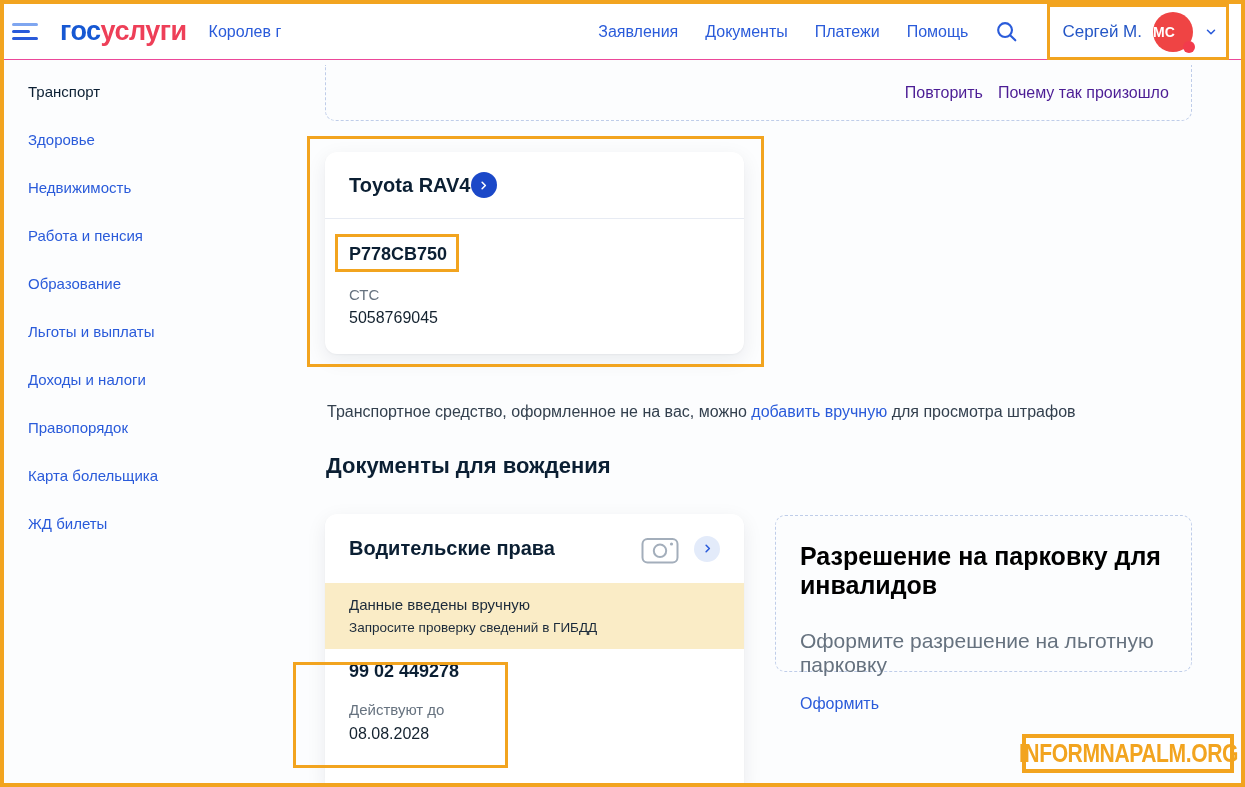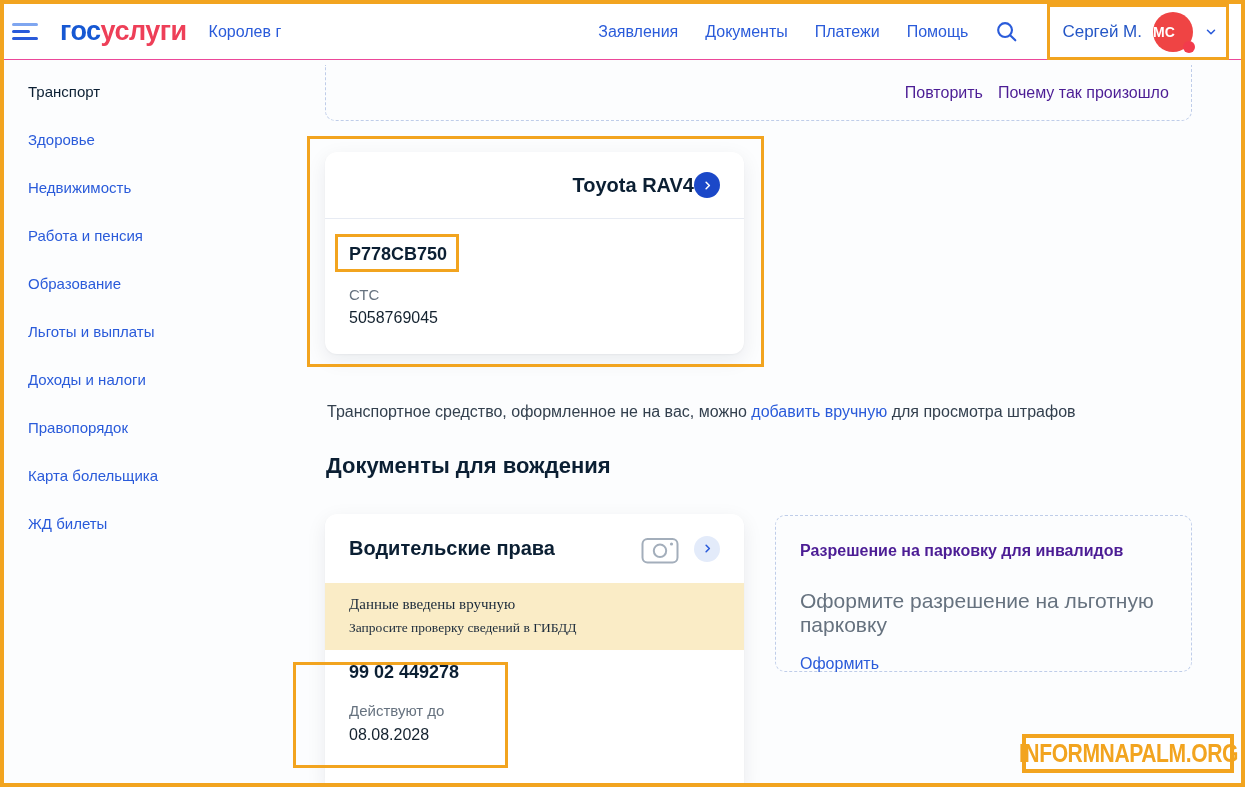--- a/index.html
+++ b/index.html
@@ -48,53 +48,53 @@
   }
   .status-msg { font-size:16px; color:#1B2A3A; }
   .status-links { margin-left:auto; display:flex; gap:15px; }
   .blue-link { font-size:16px; color:#4c1d95; cursor:pointer; white-space:nowrap; }
 
   .card {
     background:#fff; border-radius:12px;
     box-shadow:0 6px 20px rgba(11,31,51,0.08), 0 1px 2px rgba(11,31,51,0.04);
   }
   .vehicle-card { position:absolute; left:321px; top:148px; width:419px; height:202px; }
-  .card-head { display:flex; align-items:center; justify-content:flex-end; padding:20px 24px; }
+  .card-head { display:flex; align-items:center; justify-content:flex-start; padding:20px 24px; }
   .card-title { font-size:20px; font-weight:bold; color:#0B1F33; }
   .divider { height:1px; background:#E7EBF3; }
   .circle-btn { width:26px; height:26px; border-radius:50%; background:#1B48C8;
     display:flex; align-items:center; justify-content:center; cursor:pointer; flex:none; }
   .circle-btn.light { background:#E3EBFA; }
   .vehicle-body { padding:20px 24px; }
   .plate { font-size:18px; font-weight:bold; margin-top:5px; }
   .doc-label { margin-top:21px; font-size:15px; color:#66727F; }
   .doc-number { margin-top:6px; font-size:16px; color:#14222F; }
 
   .note { position:absolute; left:323px; top:399px; width:860px; font-size:16px; color:#33404E; }
   .note a { color:#2A5BDA; text-decoration:none; cursor:pointer; }
 
   .section-title { position:absolute; left:322px; top:449px; font-size:22px; font-weight:bold; color:#0B1F33; }
 
   .license-card { position:absolute; left:321px; top:510px; width:419px; height:273px; border-radius:12px 12px 0 0; }
   .license-head { display:flex; align-items:center; padding:19px 24px; }
   .license-head .card-title { margin-right:auto; }
   .cam-btn { display:flex; align-items:center; margin-right:15px; cursor:pointer; }
-  .banner { background:#FAECC6; padding:13px 24px 14px;font-family:Liberation Serif, serif; }
+  .banner { background:#FAECC6; padding:13px 24px 14px; }
   .banner-title { font-size:15px; color:#1B2A3A; }
   .banner-sub { margin-top:7px; font-size:13.5px; color:#1B2A3A; }
   .license-body { padding:12px 24px 0; }
   .lic-number { font-size:18px; font-weight:bold; }
   .valid-label { margin-top:19px; font-size:15px; color:#66727F; }
   .valid-date { margin-top:7px; font-size:16px; color:#14222F; }
 
   .parking-card {
     position:absolute; left:771px; top:511px; width:417px; height:157px;
     border:1.5px dashed #BFCDE9; border-radius:10px; padding:26px 24px;
   }
-  .parking-title { font-size:16px; font-weight:bold; color:#4c1d95; }
+  .parking-title { font-size:25px; font-weight:bold; color:#000000; }
   .parking-sub { margin-top:29px; font-size:21px; color:#66727F; }
   .parking-link { display:inline-block; margin-top:18px; font-size:16px; color:#2A5BDA; cursor:pointer; }
 
   
   .ann { position:absolute; border:3px solid #F2A41F; pointer-events:none; z-index:5; }
   .ann-vehicle { left:303px; top:132px; width:457px; height:231px; }
   .ann-plate   { left:331px; top:230px; width:124px; height:38px; }
   .ann-license { left:289px; top:658px; width:215px; height:106px; }
 
   .watermark {

